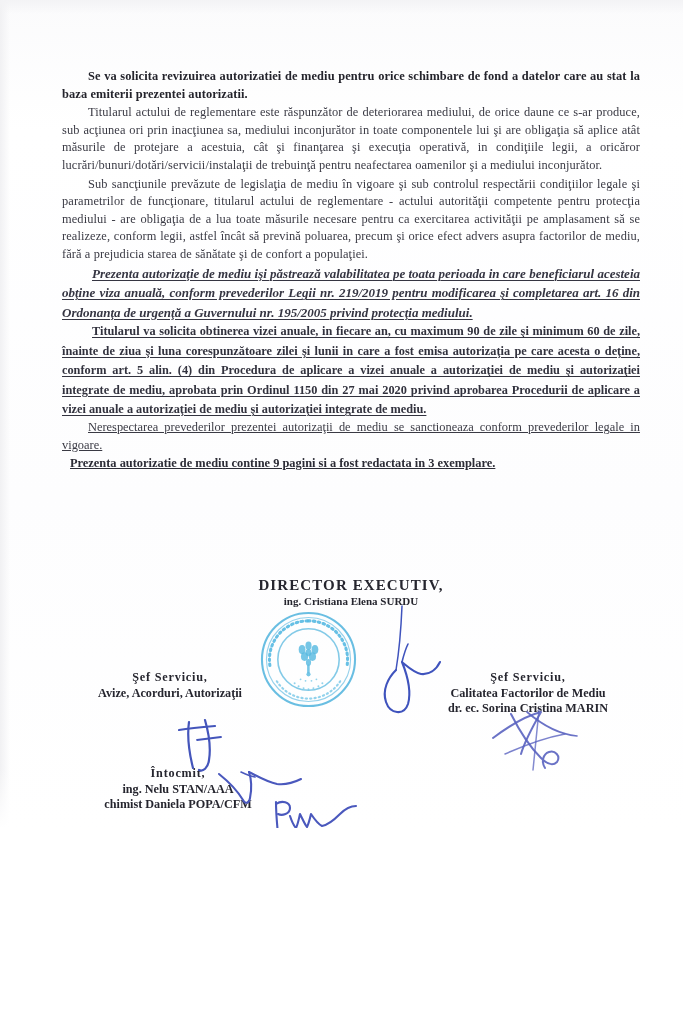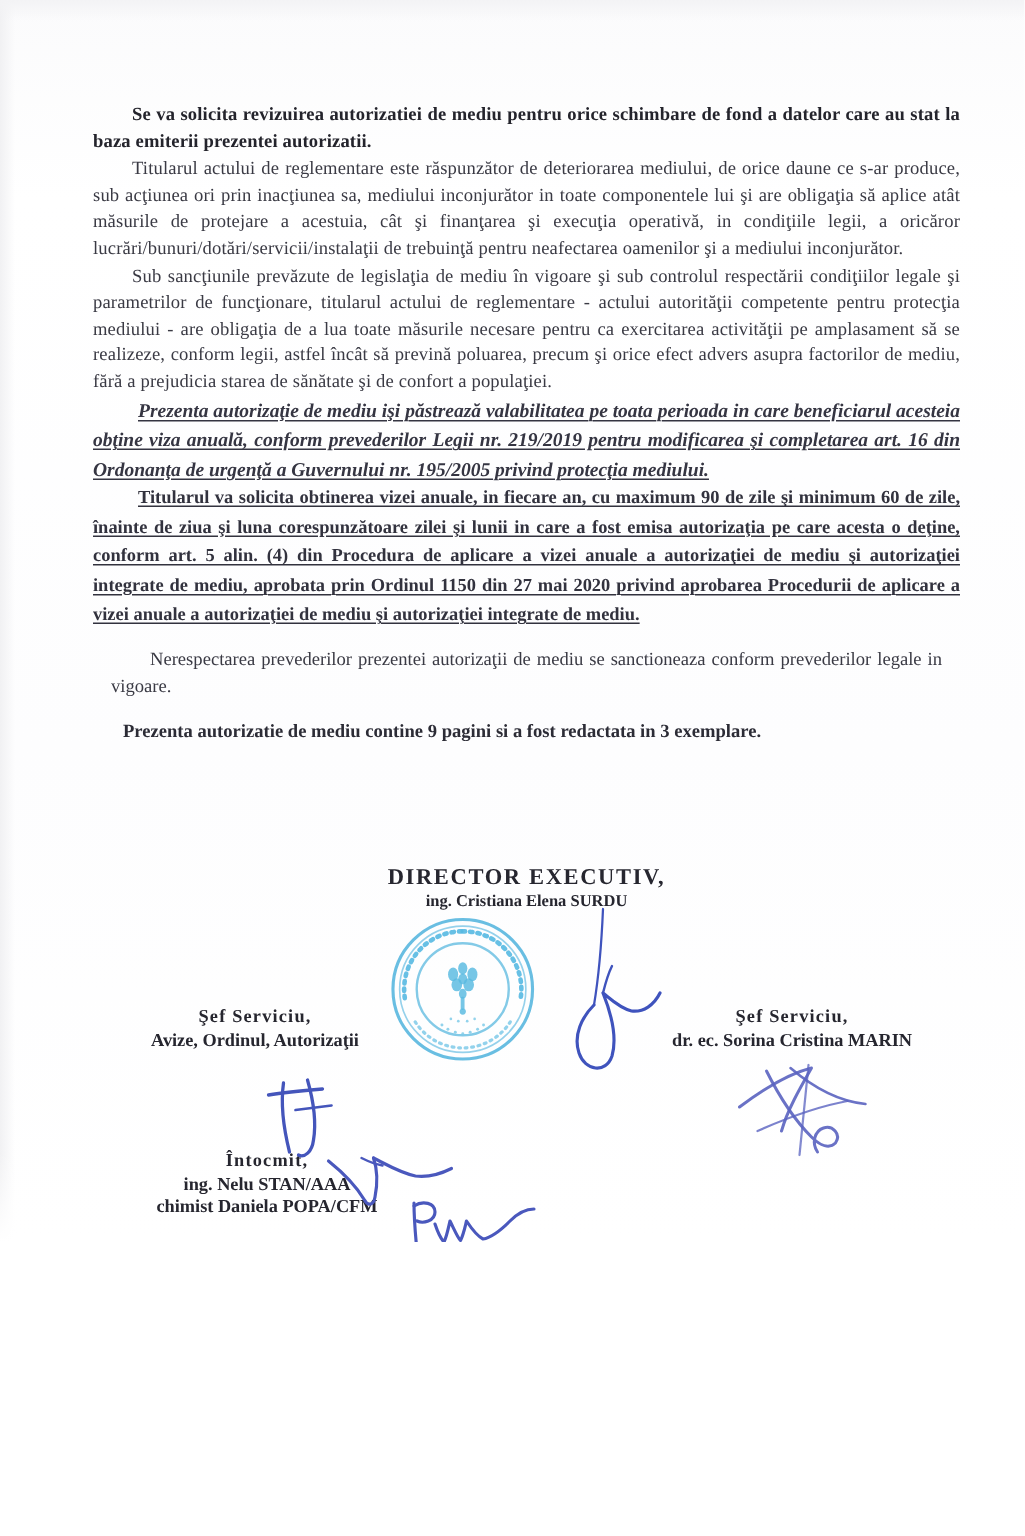--- a/index.html
+++ b/index.html
@@ -91,26 +91,27 @@
     text-underline-offset: 2px;
     color: #32323e;
     text-indent: 30px;
     text-align: justify;
     font-size: 12.3px;
     line-height: 19.4px;
     margin: 0;
   }
 
   p.closing {
-    margin: 12px;
+    margin: 0;
     text-align: justify;
     font-size: 12.4px;
     line-height: 17.8px;
     text-indent: 26px;
     color: #3a3a44;
+    text-decoration: underline;
   }
   p.closing.bolder {
     font-weight: bold;
     color: #2c2c36;
     text-indent: 8px;
   }
 
   
   .sig-area {
     position: absolute;
@@ -224,25 +225,26 @@
 
   <div class="sig-area">
 
     <div class="sig-block director-block">
       <div class="line1">DIRECTOR EXECUTIV,</div>
       <div class="line2">ing. Cristiana Elena SURDU</div>
     </div>
 
     <div class="sig-block left-block">
       <div class="line1">Şef  Serviciu,</div>
-      <div>Avize, Ordinul, Autorizaţii</div>
+      <div>Avize, Acorduri, Autorizaţii</div>
     </div>
 
     <div class="sig-block right-block">
       <div class="line1">Şef  Serviciu,</div>
+      <div>Calitatea Factorilor de Mediu</div>
       <div>dr.  ec. Sorina Cristina MARIN</div>
     </div>
 
     <div class="sig-block intocmit-block">
       <div class="line1">Întocmit,</div>
       <div>ing. Nelu STAN/AAA</div>
       <div>chimist Daniela POPA/CFM</div>
     </div>
   </div>
 

